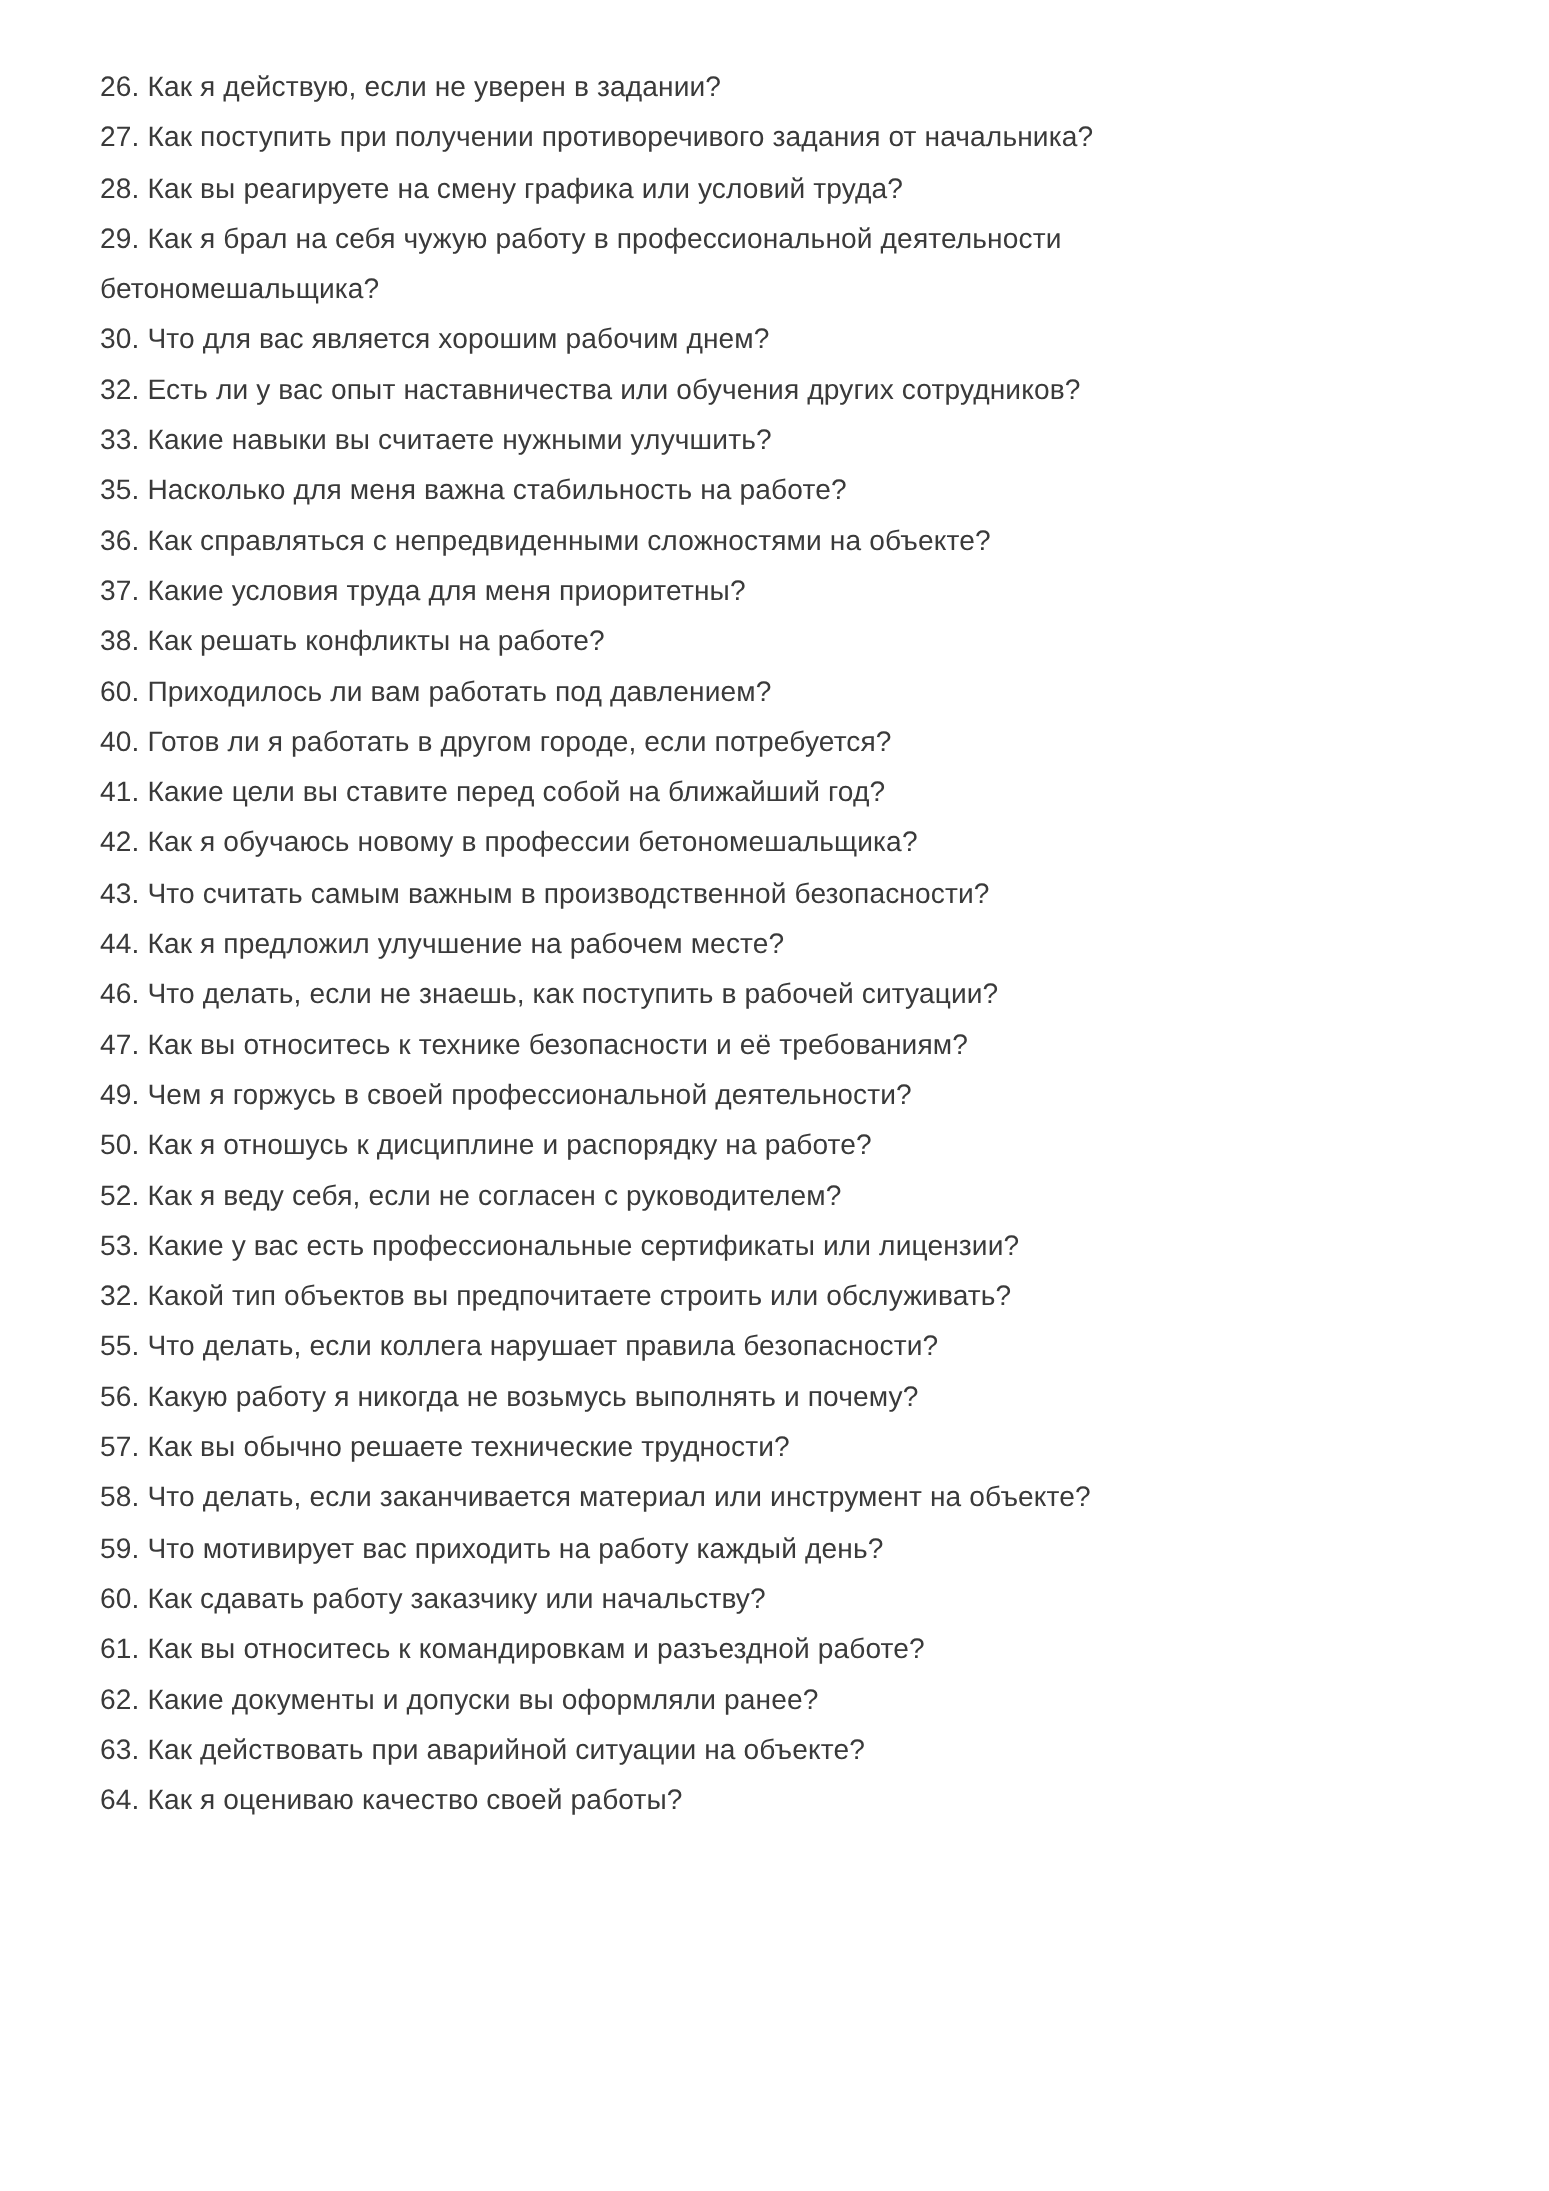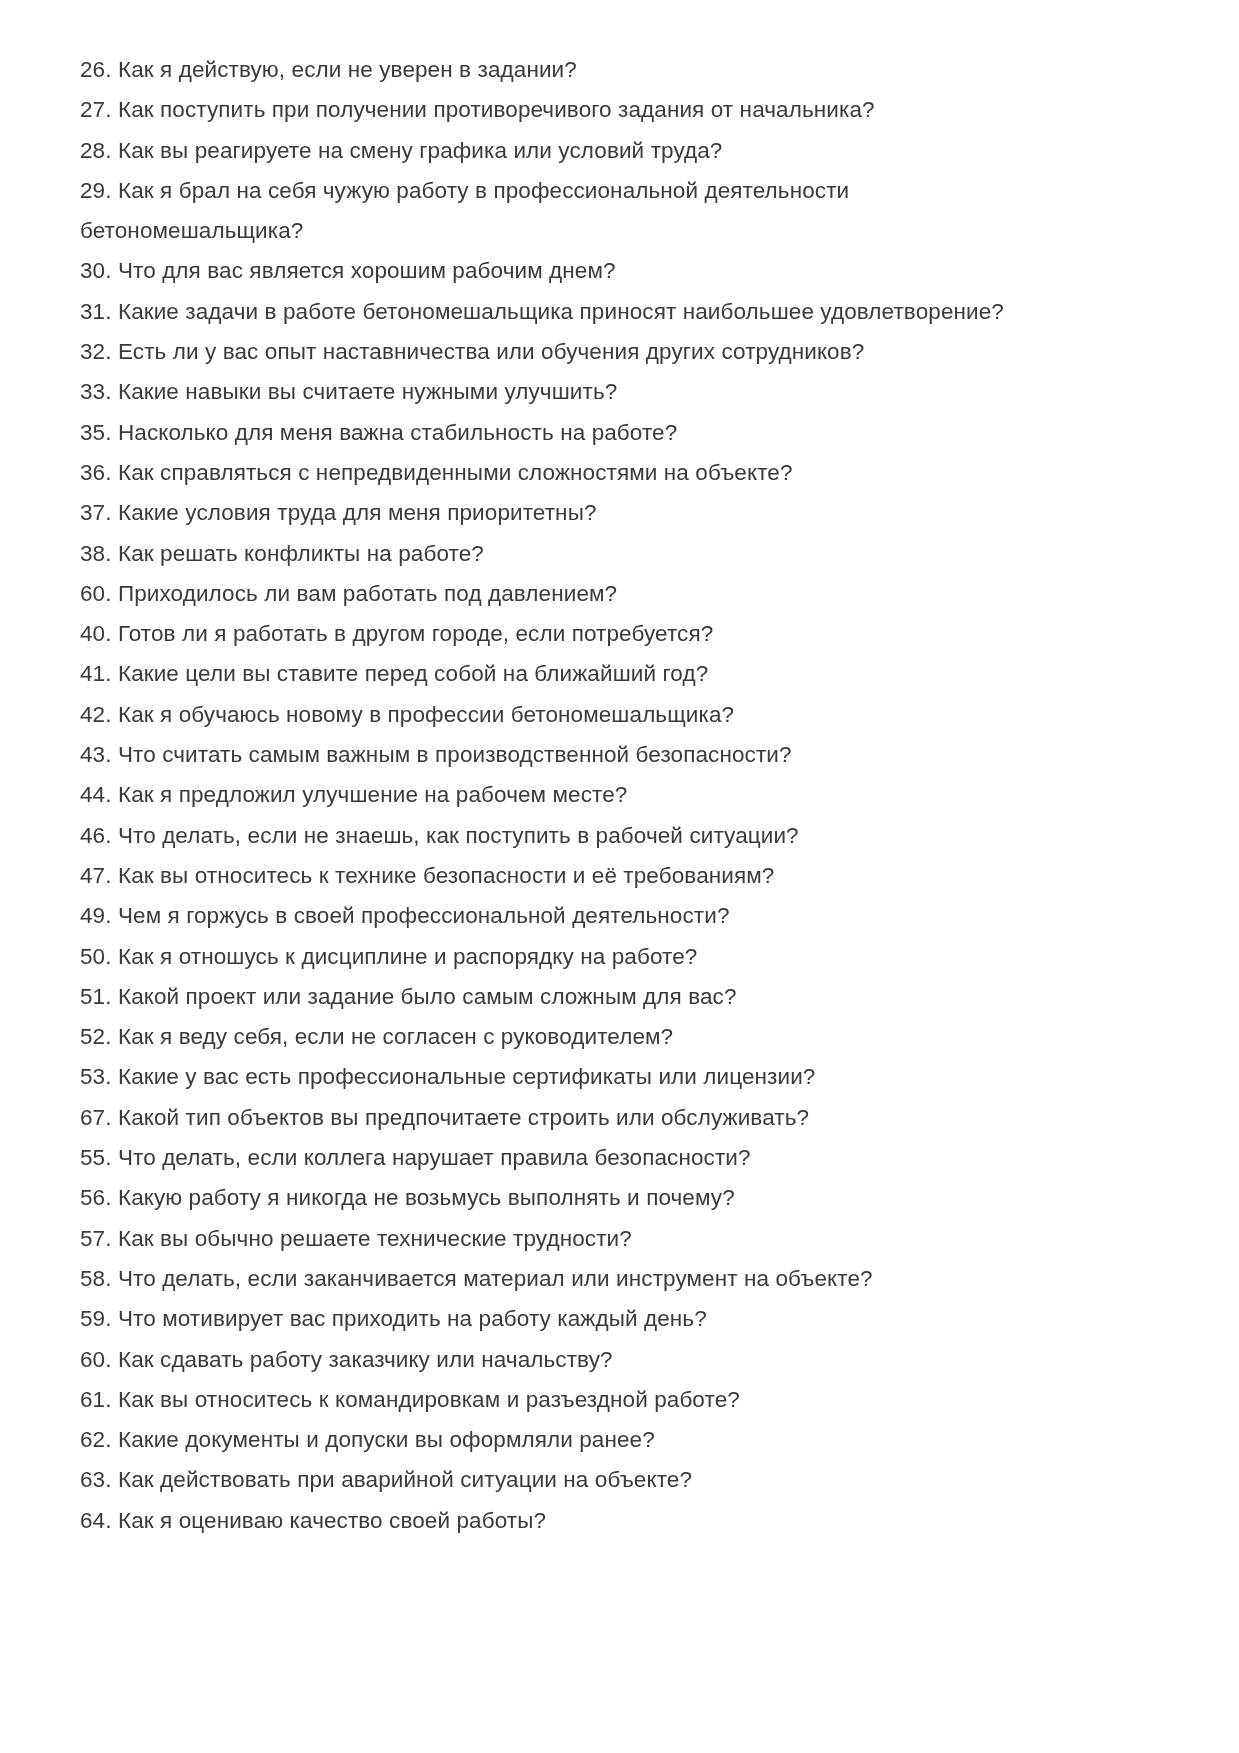--- a/index.html
+++ b/index.html
@@ -38,41 +38,39 @@
 
 <main class="page">
   <div class="question-list">
 
   <p>26. Как я действую, если не уверен в задании?</p>
       <p>27. Как поступить при получении противоречивого задания от начальника?</p>
       <p>28. Как вы реагируете на смену графика или условий труда?</p>
       <p>29. Как я брал на себя чужую работу в профессиональной деятельности
 бетономешальщика?</p>
       <p>30. Что для вас является хорошим рабочим днем?</p>
-      <p>31. Какие задачи в работе бетономешальщика приносят наибольшее удовлетворение?</p>
       <p>32. Есть ли у вас опыт наставничества или обучения других сотрудников?</p>
       <p>33. Какие навыки вы считаете нужными улучшить?</p>
       <p>35. Насколько для меня важна стабильность на работе?</p>
       <p>36. Как справляться с непредвиденными сложностями на объекте?</p>
       <p>37. Какие условия труда для меня приоритетны?</p>
       <p>38. Как решать конфликты на работе?</p>
       <p>60. Приходилось ли вам работать под давлением?</p>
       <p>40. Готов ли я работать в другом городе, если потребуется?</p>
       <p>41. Какие цели вы ставите перед собой на ближайший год?</p>
       <p>42. Как я обучаюсь новому в профессии бетономешальщика?</p>
       <p>43. Что считать самым важным в производственной безопасности?</p>
       <p>44. Как я предложил улучшение на рабочем месте?</p>
       <p>46. Что делать, если не знаешь, как поступить в рабочей ситуации?</p>
       <p>47. Как вы относитесь к технике безопасности и её требованиям?</p>
       <p>49. Чем я горжусь в своей профессиональной деятельности?</p>
       <p>50. Как я отношусь к дисциплине и распорядку на работе?</p>
-      <p>51. Какой проект или задание было самым сложным для вас?</p>
       <p>52. Как я веду себя, если не согласен с руководителем?</p>
       <p>53. Какие у вас есть профессиональные сертификаты или лицензии?</p>
-      <p>67. Какой тип объектов вы предпочитаете строить или обслуживать?</p>
+      <p>32. Какой тип объектов вы предпочитаете строить или обслуживать?</p>
       <p>55. Что делать, если коллега нарушает правила безопасности?</p>
       <p>56. Какую работу я никогда не возьмусь выполнять и почему?</p>
       <p>57. Как вы обычно решаете технические трудности?</p>
       <p>58. Что делать, если заканчивается материал или инструмент на объекте?</p>
       <p>59. Что мотивирует вас приходить на работу каждый день?</p>
       <p>60. Как сдавать работу заказчику или начальству?</p>
       <p>61. Как вы относитесь к командировкам и разъездной работе?</p>
       <p>62. Какие документы и допуски вы оформляли ранее?</p>
       <p>63. Как действовать при аварийной ситуации на объекте?</p>
       <p>64. Как я оцениваю качество своей работы?</p>

